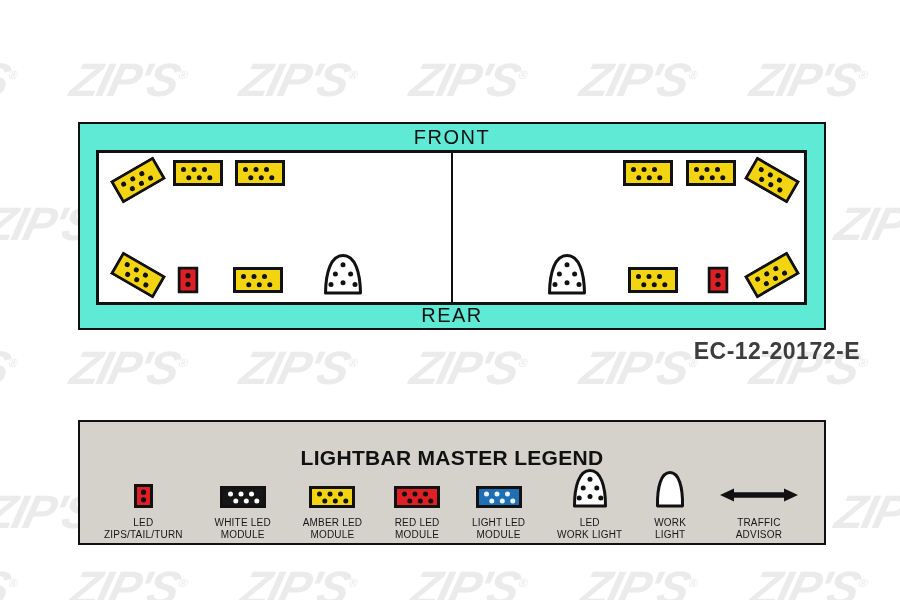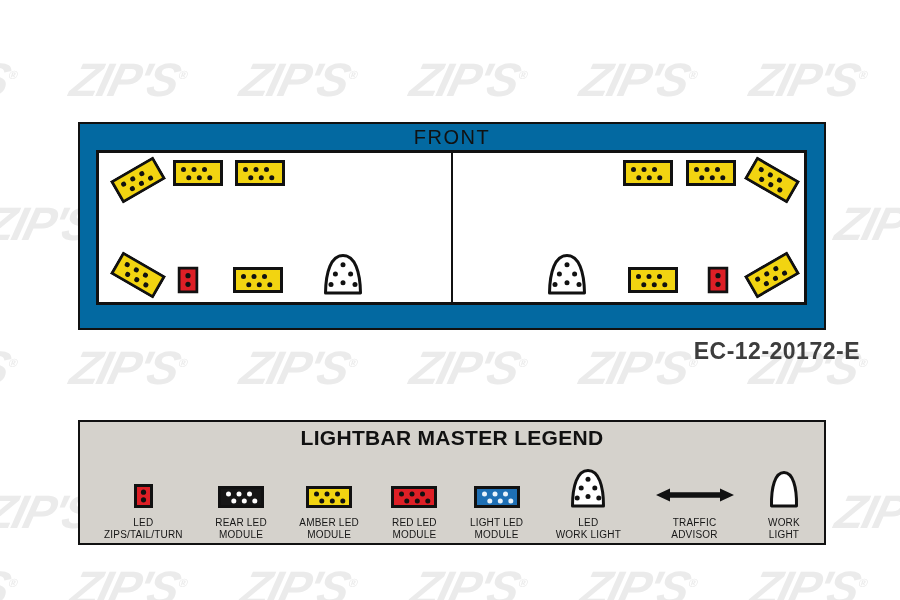--- a/index.html
+++ b/index.html
@@ -8,39 +8,39 @@
   .page { position:relative; width:900px; height:600px; background:#ffffff; overflow:hidden; }
 
   
   .watermark-layer { position:absolute; inset:0; z-index:0; }
   .wm { position:absolute; font-family:"Liberation Sans", sans-serif; font-weight:700; font-style:italic;
         font-size:47px; color:#ebebeb; letter-spacing:-2px; white-space:nowrap; transform:skewX(-14deg); }
   .wm sup { font-size:12px; letter-spacing:0; }
 
   
   .topbox { position:absolute; z-index:1; left:78px; top:122px; width:748px; height:208px;
-            background:#0369a1; border:2.5px solid #111; }
+            background:#5eead4; border:2.5px solid #111; }
   .front-label { position:absolute; top:2px; left:0; right:0; text-align:center;
                  font-size:20px; letter-spacing:1.5px; color:#111; }
   .rear-label { position:absolute; bottom:1px; left:0; right:0; text-align:center;
                 font-size:20px; letter-spacing:1.5px; color:#111; }
   .innerbox { position:absolute; left:16px; top:26px; width:711px; height:155px;
               background:#ffffff; border:3px solid #111; }
   .divider { position:absolute; left:50%; top:0; bottom:0; width:2px; margin-left:-1px; background:#111; }
   .module { position:absolute; }
   .module svg { display:block; }
 
   
   .part-number { position:absolute; z-index:1; top:338px; right:40px;
                  font-size:23px; letter-spacing:.5px; color:#3d3d3d;font-weight:bold; }
 
   
   .legendbox { position:absolute; z-index:1; left:78px; top:420px; width:748px; height:125px;
                background:#d5d2cc; border:2.5px solid #111; }
-  .legend-title { position:absolute; top:4px; left:0; right:0; text-align:center;
+  .legend-title { position:absolute; top:24px; left:0; right:0; text-align:center;
                   font-size:21px; font-weight:700; letter-spacing:.3px; color:#111; }
   .legend-brand { position:absolute; top:9px; right:14px; font-size:20px; font-weight:700; color:#d32027; }
   .legend-items { position:absolute; top:44px; left:24px; right:24px;
                   display:flex; justify-content:space-between; align-items:flex-end; }
   .legend-item { display:flex; flex-direction:column; align-items:center; }
   .legend-icon { height:42px; display:flex; align-items:flex-end; justify-content:center; }
   .legend-icon svg { display:block; }
   .legend-label { margin-top:9px; text-align:center; font-size:10px; line-height:12px;
                   letter-spacing:.2px; color:#161616; }
 </style>
@@ -228,20 +228,21 @@
               <circle cx="10.5" cy="9.4" r="2.5" fill="#111"></circle>
               <circle cx="21.0" cy="9.4" r="2.5" fill="#111"></circle>
               <circle cx="31.5" cy="9.4" r="2.5" fill="#111"></circle>
               <circle cx="15.8" cy="17.7" r="2.5" fill="#111"></circle>
               <circle cx="26.3" cy="17.7" r="2.5" fill="#111"></circle>
               <circle cx="36.8" cy="17.7" r="2.5" fill="#111"></circle>
             </svg>
           </div>
         </div>
     </div>
+    <div class="rear-label">REAR</div>
   </div>
 
   <div class="part-number">EC-12-20172-E</div>
 
   <div class="legendbox">
     <div class="legend-title">LIGHTBAR MASTER LEGEND</div>
     <div class="legend-items" id="legend-items">
         <div class="legend-item">
           <div class="legend-icon">
             <svg width="19" height="24" viewBox="0 0 19 24" xmlns="http://www.w3.org/2000/svg">
@@ -261,21 +262,21 @@
               <rect x="1.5" y="1.5" width="43" height="19" fill="#161616" stroke="#111" stroke-width="3"></rect>
               <circle cx="10.5" cy="7.9" r="2.5" fill="#fff"></circle>
               <circle cx="21.0" cy="7.9" r="2.5" fill="#fff"></circle>
               <circle cx="31.5" cy="7.9" r="2.5" fill="#fff"></circle>
               <circle cx="15.8" cy="15.0" r="2.5" fill="#fff"></circle>
               <circle cx="26.3" cy="15.0" r="2.5" fill="#fff"></circle>
               <circle cx="36.8" cy="15.0" r="2.5" fill="#fff"></circle>
             </svg>
           </div>
           <div class="legend-label">
-            <div>REAR LED</div>
+            <div>WHITE LED</div>
             <div>MODULE</div>
           </div>
         </div>
         <div class="legend-item">
           <div class="legend-icon">
             <svg width="46" height="22" viewBox="0 0 46 22" xmlns="http://www.w3.org/2000/svg">
               <rect x="1.5" y="1.5" width="43" height="19" fill="#F2D411" stroke="#111" stroke-width="3"></rect>
               <circle cx="10.5" cy="7.9" r="2.5" fill="#111"></circle>
               <circle cx="21.0" cy="7.9" r="2.5" fill="#111"></circle>
               <circle cx="31.5" cy="7.9" r="2.5" fill="#111"></circle>
@@ -334,37 +335,37 @@
               <circle cx="18.0" cy="28.4" r="2.5" fill="#111"></circle>
               <circle cx="28.8" cy="30.0" r="2.5" fill="#111"></circle>
             </svg>
           </div>
           <div class="legend-label">
             <div>LED</div>
             <div>WORK LIGHT</div>
           </div>
         </div>
         <div class="legend-item">
+          <div class="legend-icon">
+            <svg width="30" height="38" viewBox="0 0 30 38" xmlns="http://www.w3.org/2000/svg">
+              <path d="M2.5 36 C 2.1 17.1 6.0 2.5 15.0 2.5 C 24.0 2.5 27.9 17.1 27.5 36 Z" fill="#fff" stroke="#111" stroke-width="3" stroke-linejoin="round"></path>
+            </svg>
+          </div>
+          <div class="legend-label">
+            <div>WORK</div>
+            <div>LIGHT</div>
+          </div>
+        </div>
+        <div class="legend-item">
           <div class="legend-icon" style="padding-bottom: 5px;">
             <svg width="82" height="16" viewBox="0 0 82 16" xmlns="http://www.w3.org/2000/svg">
               <path d="M2 8 L16 1.5 L16 5.2 L66 5.2 L66 1.5 L80 8 L66 14.5 L66 10.8 L16 10.8 L16 14.5 Z" fill="#111"></path>
             </svg>
           </div>
           <div class="legend-label">
             <div>TRAFFIC</div>
             <div>ADVISOR</div>
           </div>
         </div>
-        <div class="legend-item">
-          <div class="legend-icon">
-            <svg width="30" height="38" viewBox="0 0 30 38" xmlns="http://www.w3.org/2000/svg">
-              <path d="M2.5 36 C 2.1 17.1 6.0 2.5 15.0 2.5 C 24.0 2.5 27.9 17.1 27.5 36 Z" fill="#fff" stroke="#111" stroke-width="3" stroke-linejoin="round"></path>
-            </svg>
-          </div>
-          <div class="legend-label">
-            <div>WORK</div>
-            <div>LIGHT</div>
-          </div>
-        </div>
       </div>
   </div>
 
 </div>
 
 </body></html>

